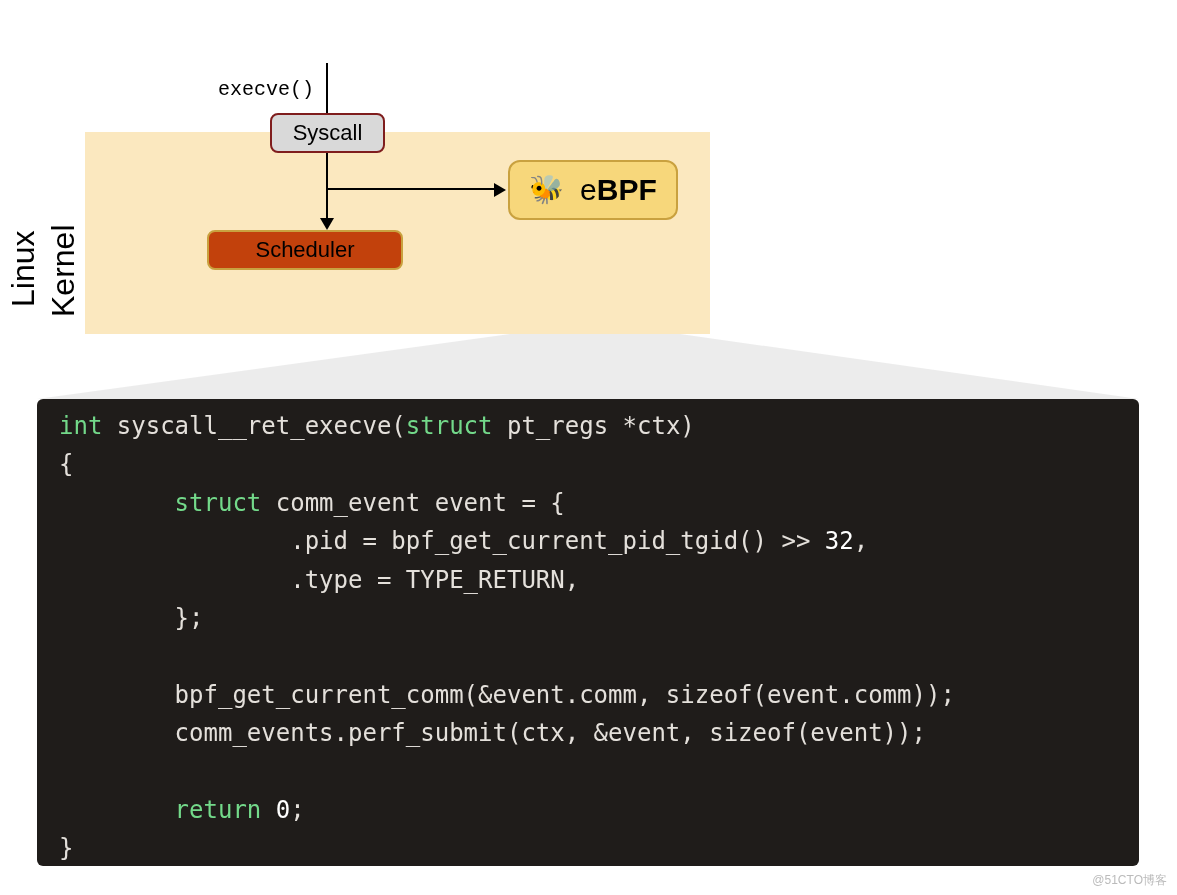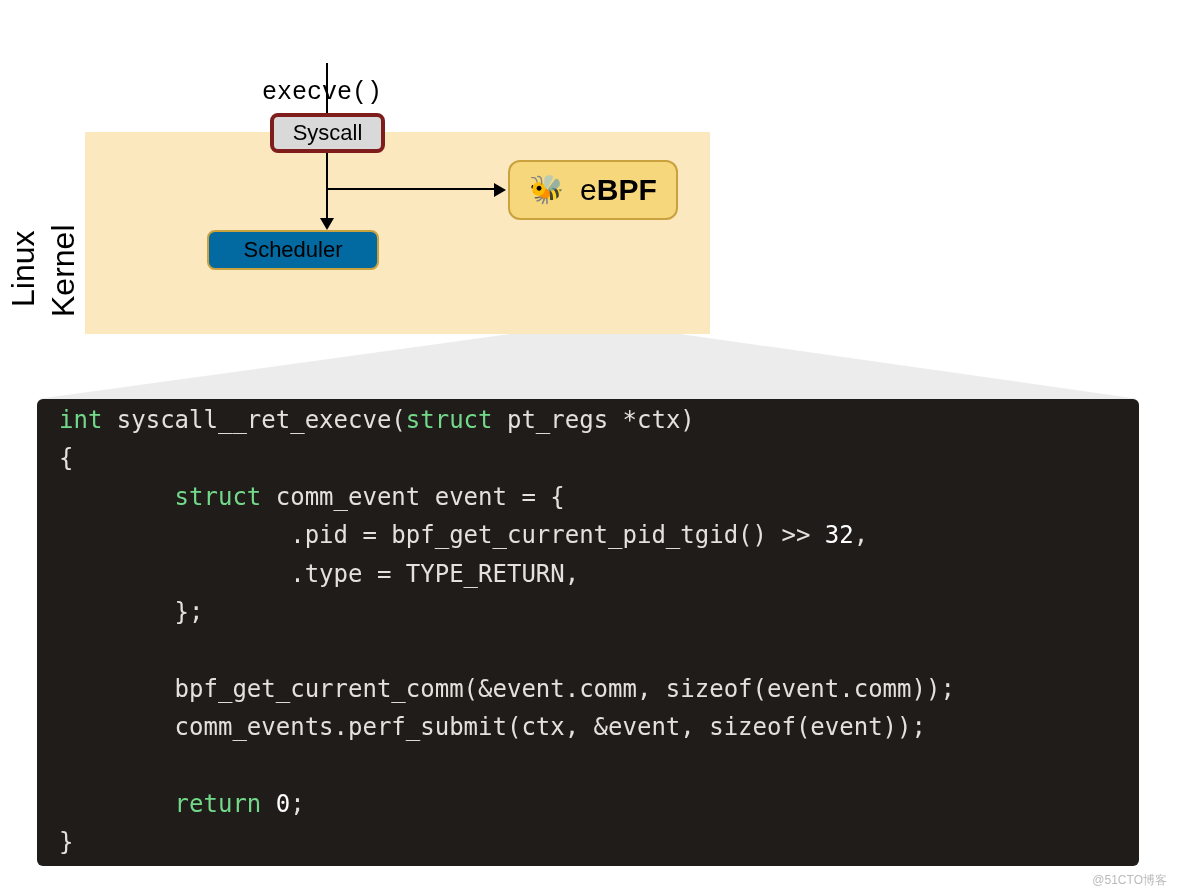--- a/index.html
+++ b/index.html
@@ -31,40 +31,39 @@
     align-items: center;
     justify-content: center;
     font-size: 28px;
     font-weight: 400;
   }
   .execve-label {
     position: absolute;
     top: 78px;
     left: 218px;
     font-family: "Courier New", monospace;
-    font-size: 25px;
+    font-size: 20px;
     color: #000;
-    margin-left: 44px;
   }
   .line-proc-syscall {
     position: absolute;
     top: 63px;
     left: 326px;
     width: 2px;
     height: 50px;
     background: #000;
   }
   .syscall-box {
     position: absolute;
     top: 113px;
     left: 270px;
     width: 115px;
     height: 40px;
     background: #d9d9d9;
-    border: 4px solid #7f1d1d;
+    border: 2px solid #7f1d1d;
     border-radius: 8px;
     display: flex;
     align-items: center;
     justify-content: center;
     font-size: 22px;
     font-weight: 400;
   }
   .kernel-bg {
     position: absolute;
     top: 132px;
@@ -116,23 +115,23 @@
     left: 494px;
     width: 0; height: 0;
     border-top: 7px solid transparent;
     border-bottom: 7px solid transparent;
     border-left: 12px solid #000;
   }
   .scheduler-box {
     position: absolute;
     top: 230px;
     left: 207px;
-    width: 172px;
+    width: 196px;
     height: 40px;
-    background: #0369a1;
+    background: #c2410c;
     border: 2px solid #c9a13f;
     border-radius: 8px;
     display: flex;
     align-items: center;
     justify-content: center;
     font-size: 22px;
     font-weight: 400;
   }
   .ebpf-box {
     position: absolute;
@@ -168,21 +167,21 @@
     pointer-events: none;
   }
   .code-block {
     position: absolute;
     top: 399px;
     left: 37px;
     width: 1102px;
     height: 467px;
     background: #1f1c1a;
     border-radius: 6px;
-    padding: 2px 22px;
+    padding: 8px 22px;
     font-family: "Menlo", "Consolas", monospace;
     font-size: 24px;
     line-height: 1.6;
     color: #e4e0db;
     white-space: pre;
     overflow: hidden;
   }
   .code-block .kw { color: #73d98a; }
   .code-block .num { color: #ffffff; }
   .code-block .txt { color: #e4e0db; }

